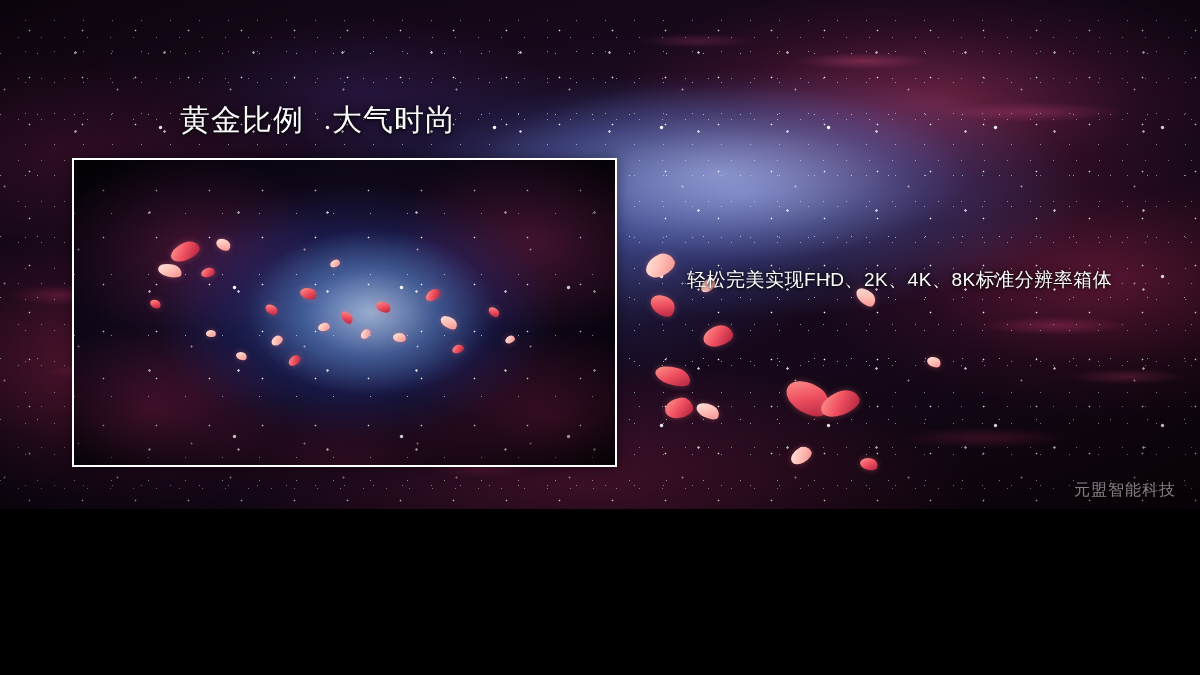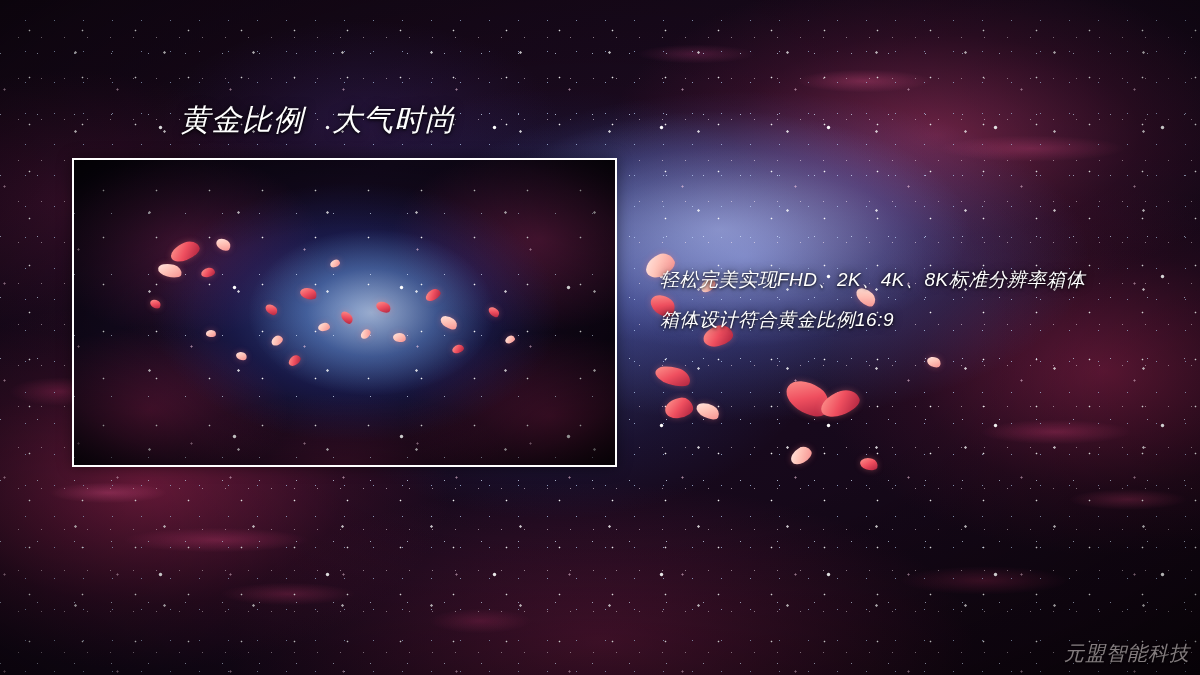--- a/index.html
+++ b/index.html
@@ -1,24 +1,23 @@
 <!DOCTYPE html>
 <html><head>
 <meta charset="utf-8">
 <style>
   html,body{margin:0;padding:0;background:#000;}
   body{
     font-family:"Liberation Sans","DejaVu Sans",sans-serif;
   }
   .slide{
     position:relative;
-    width:1200px;height:675px;
+    width:1200px;height:509px;
     overflow:hidden;
     background:#0a0410;
-    font-style:italic;
   }
 
   
   .bg-base{
     position:absolute;inset:0;
     background:
       radial-gradient(ellipse 40% 34% at 62% 38%, rgba(150,170,255,.55) 0%, rgba(90,110,210,.30) 38%, rgba(40,40,110,0) 72%),
       radial-gradient(ellipse 26% 22% at 60% 34%, rgba(220,230,255,.55) 0%, rgba(140,160,240,.18) 55%, rgba(0,0,0,0) 80%),
       radial-gradient(ellipse 30% 40% at 46% 45%, rgba(80,110,200,.45) 0%, rgba(40,60,140,.18) 55%, rgba(0,0,0,0) 80%),
       radial-gradient(ellipse 34% 30% at 78% 20%, rgba(190,60,110,.55) 0%, rgba(120,30,70,.25) 50%, rgba(0,0,0,0) 80%),
@@ -124,34 +123,34 @@
   }
   .petal.pale{
     background:linear-gradient(135deg,#ffeae4 0%,#ffc3b8 45%,#f58c8c 100%);
   }
   .petal.deep{
     background:linear-gradient(135deg,#ff9d93 0%,#ef4f5f 50%,#a81f3c 100%);
   }
 
   
   .body-text{
-    position:absolute;left:660px;top:260px;
+    position:absolute;left:687px;top:260px;
     width:500px;
   }
   .body-line{
     font-size:19px;line-height:40px;
     color:#ffffff;letter-spacing:.5px;
     text-shadow:0 0 8px rgba(0,0,0,.7),0 1px 3px rgba(0,0,0,.85);
     white-space:nowrap;
   }
 
   
   .watermark{
-    position:absolute;right:10px;bottom:8px;
-    font-size:20px;color:rgba(235,225,225,.55);
+    position:absolute;right:24px;bottom:8px;
+    font-size:16px;color:rgba(235,225,225,.55);
     letter-spacing:1px;
     text-shadow:0 1px 2px rgba(0,0,0,.6);
   }
 </style>
 </head>
 <body>
 
 <div class="slide">
 
   <div class="bg-base"></div>
@@ -207,17 +206,16 @@
       <div class="petal deep" style="left: 820px; top: 392px; width: 40px; height: 23px; transform: rotate(-20deg);"></div>
       <div class="petal pale" style="left: 855px; top: 290px; width: 22px; height: 14px; transform: rotate(44deg);"></div>
       <div class="petal pale" style="left: 790px; top: 448px; width: 22px; height: 15px; transform: rotate(-30deg);"></div>
       <div class="petal deep" style="left: 860px; top: 458px; width: 18px; height: 12px; transform: rotate(16deg);"></div>
       <div class="petal pale" style="left: 700px; top: 280px; width: 16px; height: 11px; transform: rotate(-36deg);"></div>
       <div class="petal pale" style="left: 927px; top: 357px; width: 14px; height: 10px; transform: rotate(24deg);"></div>
     </div>
 
   <div class="body-text">
     <div class="body-line">轻松完美实现FHD、2K、4K、8K标准分辨率箱体</div>
-    <div class="body-line">箱体设计符合黄金比例16:9</div>
   </div>
 
   <div class="watermark">元盟智能科技</div>
 </div>
 
 </body></html>

